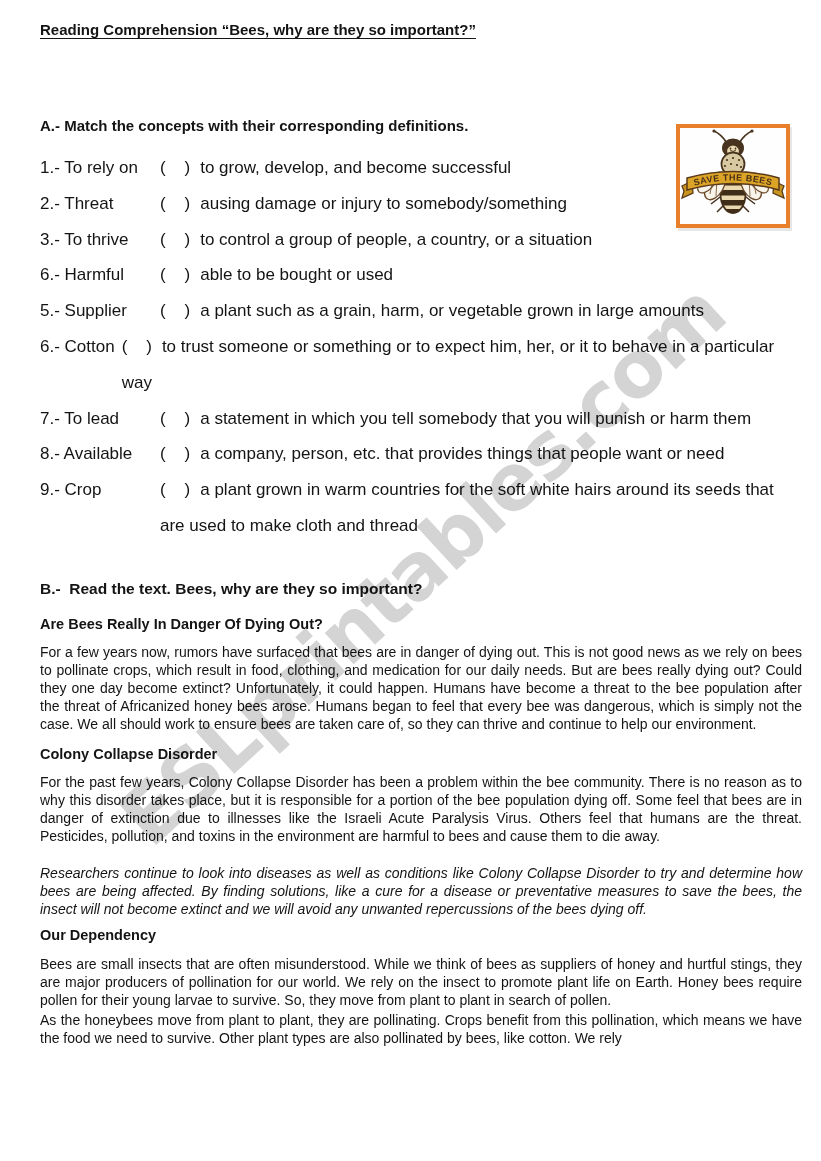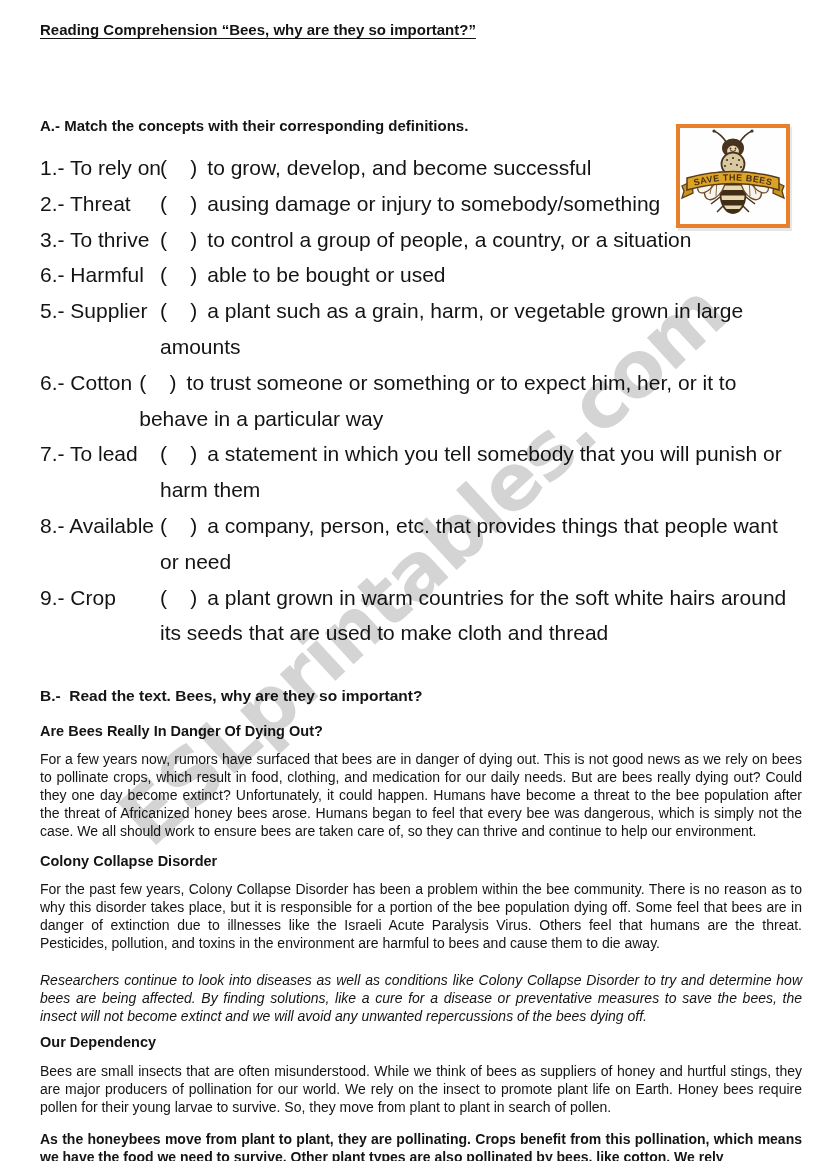--- a/index.html
+++ b/index.html
@@ -7,37 +7,37 @@
     position:relative; width:821px; height:1161px; background:#ffffff;
     font-family:"Liberation Sans", sans-serif; color:#141414;
     overflow:hidden;
   }
   .content{position:absolute; inset:0; padding:20px 19px 0 40px; box-sizing:border-box; z-index:1;}
   .doc-title{
     font-size:15px; font-weight:bold; line-height:20px;
     text-decoration:underline; text-underline-offset:3px; white-space:pre-wrap;
   }
   .sec-a-heading{margin-top:76px; font-size:15px; font-weight:bold; line-height:20px; white-space:pre-wrap;}
-  .match-list{margin-top:14px; font-size:21px;}
+  .match-list{margin-top:14px; font-size:17px;}
   .match-row{display:flex; line-height:35.8px;}
   .match-row .term{flex:none; width:120px; white-space:pre;}
   .match-row:nth-child(6) .term{width:auto; margin-right:7px;}
   .match-row .def{flex:1;}
   .match-row .paren{white-space:pre; margin-right:10px;}
   .sec-b-heading{margin-top:34px; font-size:15.5px; font-weight:bold; line-height:21px; white-space:pre-wrap;}
   .sub-heading{margin-top:15px; font-size:14.5px; font-weight:bold; line-height:20px;}
   .body-par{
     margin:9px 0 0 0; font-size:14px; line-height:18px;
     text-align:justify; text-justify:inter-word;
   }
   .body-par.p3{margin-top:19px;font-style:italic;}
   .sub-heading.h-colony{margin-top:11px;}
   .sub-heading.h-dep{margin-top:7px;}
   .body-par.p4{margin-top:10px;}
-  .body-par.p5{margin-top:14px;font-weight:bold;}
+  .body-par.p5{margin-top:2px;}
   .bee-badge{
     position:absolute; left:676px; top:124px; width:114px; height:104px;
     background:#fefefe; border:4px solid #e87f2a; box-sizing:border-box;
     box-shadow:2px 3px 0 rgba(120,120,120,0.18); z-index:2;
   }
   .bee-badge svg{display:block; width:100%; height:100%;}
   .watermark{
     position:absolute; left:422px; top:565px;
     transform:translate(-50%,-50%) rotate(-42.5deg);
     font-family:"DejaVu Sans", sans-serif; font-weight:bold;

